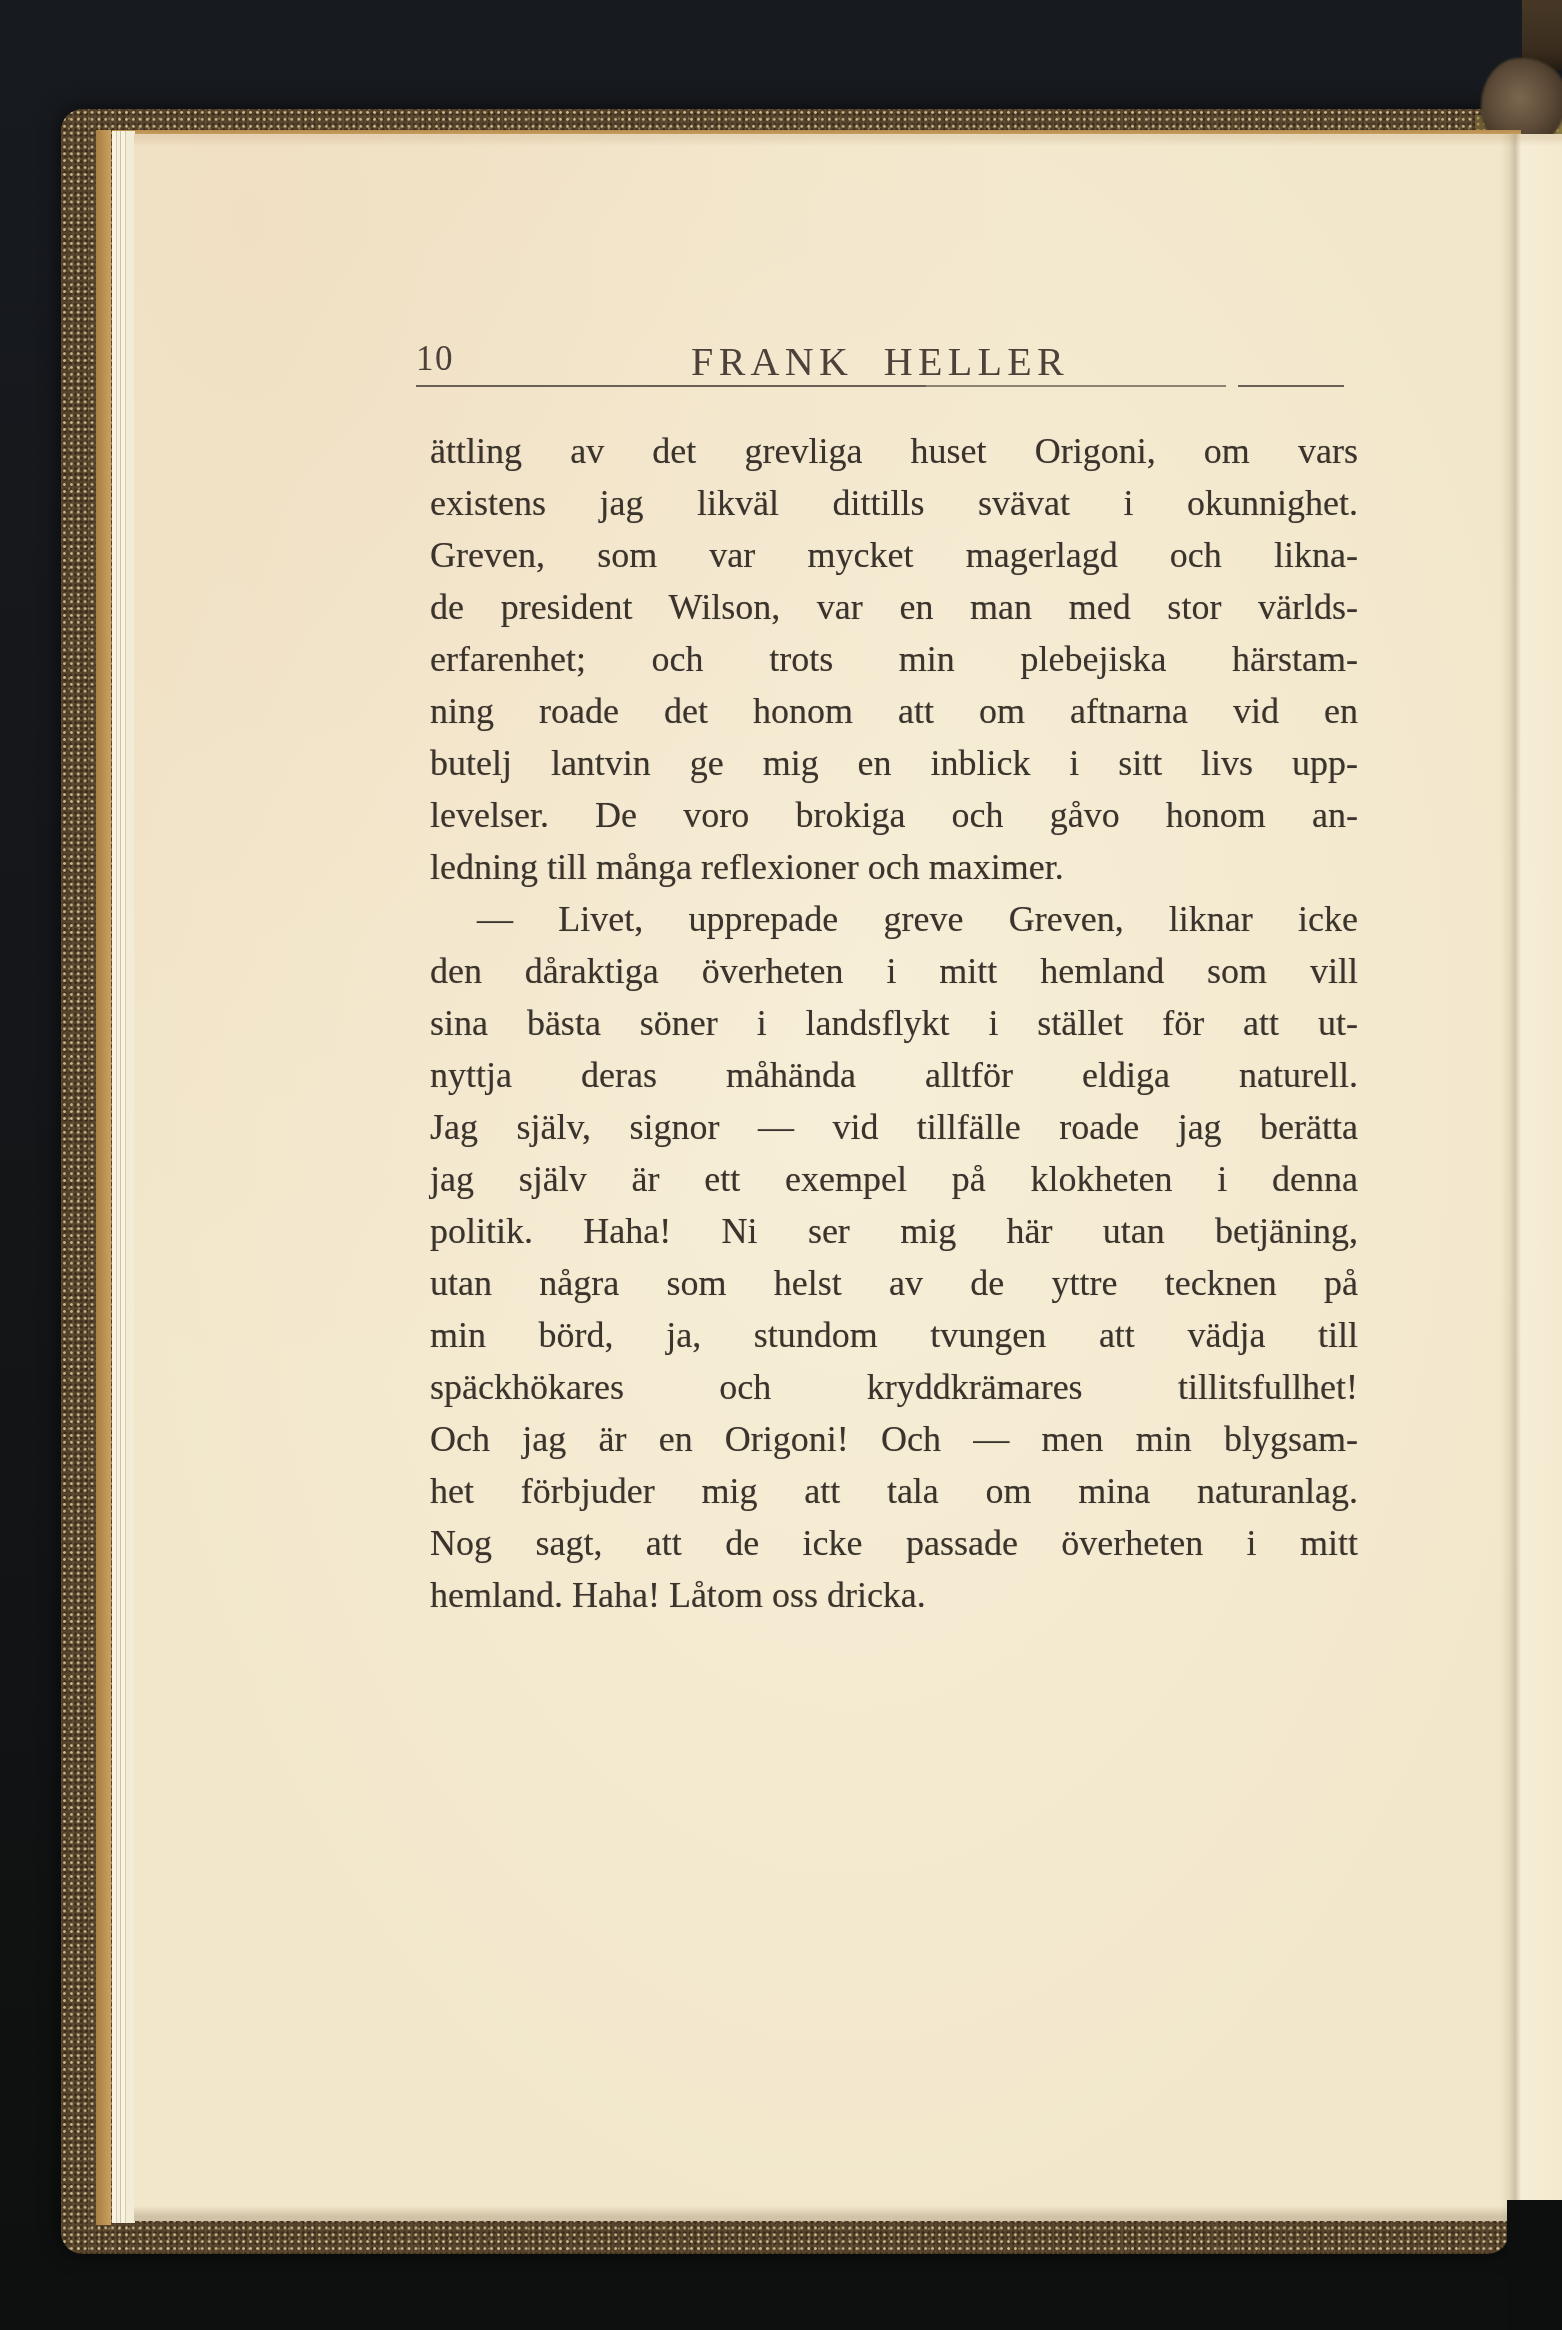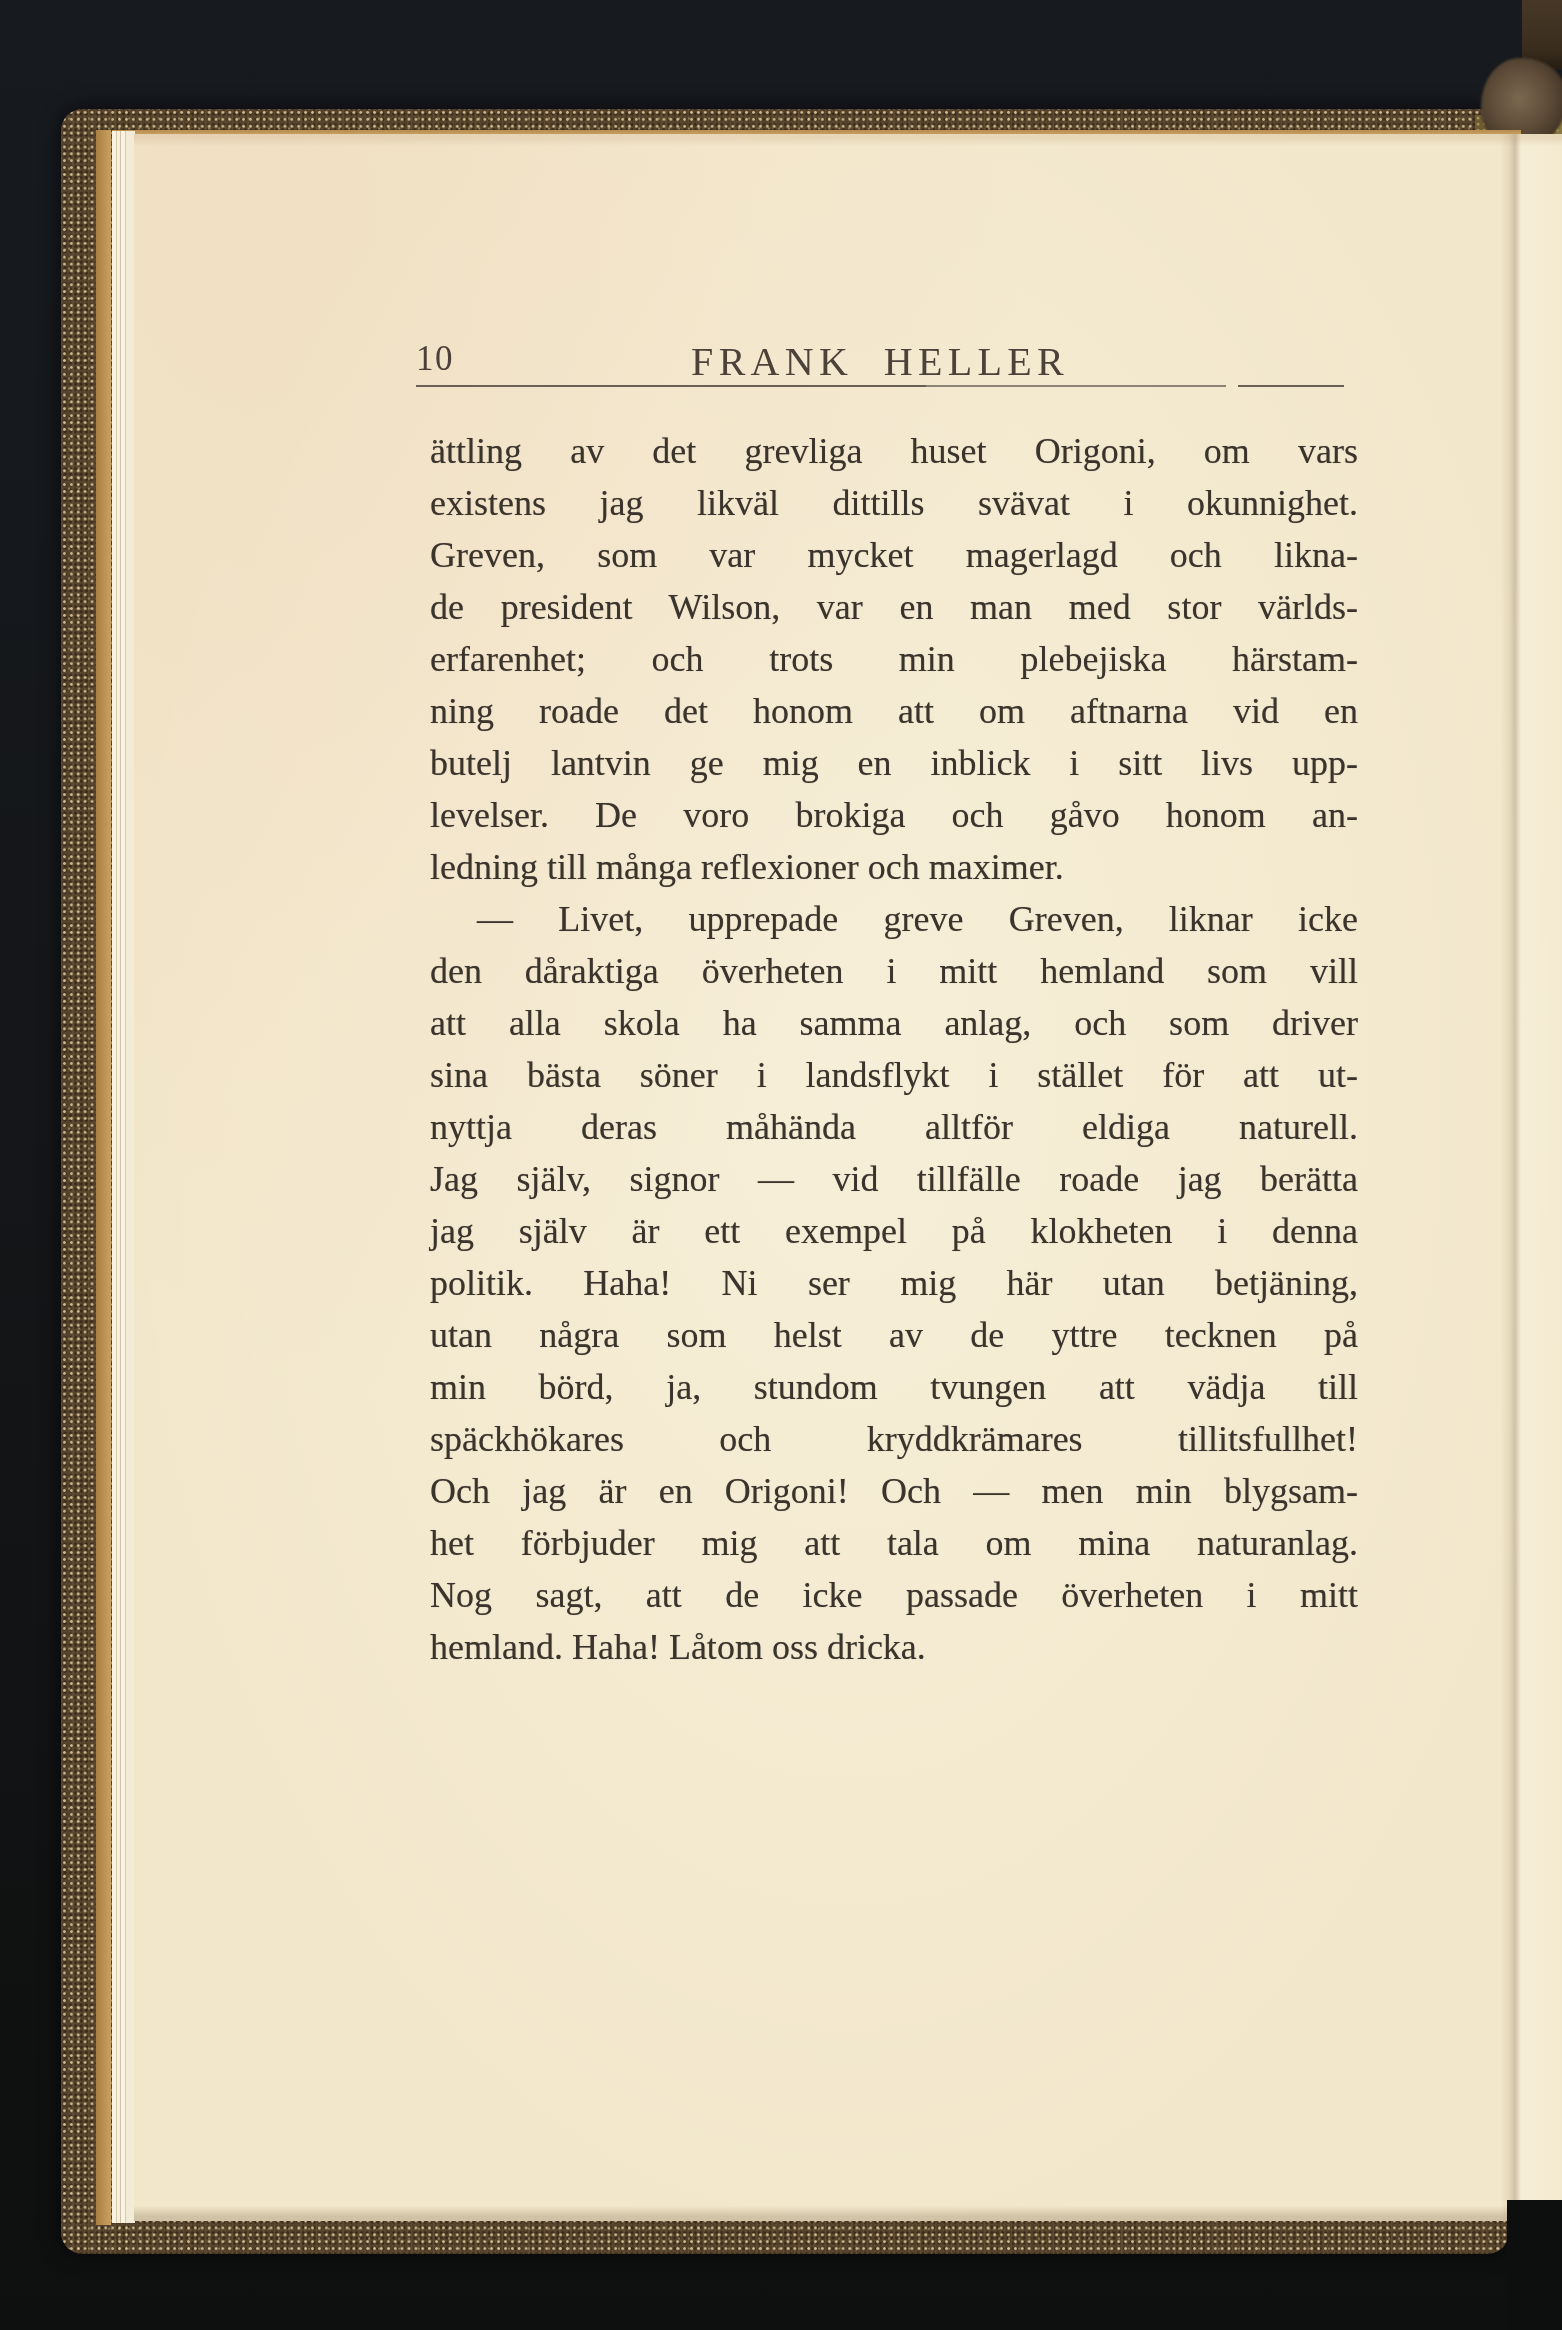--- a/index.html
+++ b/index.html
@@ -129,21 +129,20 @@
       <div class="line j">existens jag likväl dittills svävat i okunnighet.</div>
       <div class="line j">Greven, som var mycket magerlagd och likna-</div>
       <div class="line j">de president Wilson, var en man med stor världs-</div>
       <div class="line j">erfarenhet; och trots min plebejiska härstam-</div>
       <div class="line j">ning roade det honom att om aftnarna vid en</div>
       <div class="line j">butelj lantvin ge mig en inblick i sitt livs upp-</div>
       <div class="line j">levelser.  De voro brokiga och gåvo honom an-</div>
       <div class="line">ledning till många reflexioner och maximer.</div>
       <div class="line j ind">— Livet, upprepade greve Greven, liknar icke</div>
       <div class="line j">den dåraktiga överheten i mitt hemland som vill</div>
-      <div class="line j">att alla skola ha samma anlag, och som driver</div>
       <div class="line j">sina bästa söner i landsflykt i stället för att ut-</div>
       <div class="line j">nyttja deras måhända alltför eldiga naturell.</div>
       <div class="line j">Jag själv, signor — vid tillfälle roade jag berätta</div>
       <div class="line j">jag själv är ett exempel på klokheten i denna</div>
       <div class="line j">politik.  Haha!  Ni ser mig här utan betjäning,</div>
       <div class="line j">utan några som helst av de yttre tecknen på</div>
       <div class="line j">min börd, ja, stundom tvungen att vädja till</div>
       <div class="line j">späckhökares och kryddkrämares tillitsfullhet!</div>
       <div class="line j">Och jag är en Origoni! Och — men min blygsam-</div>
       <div class="line j">het förbjuder mig att tala om mina naturanlag.</div>

